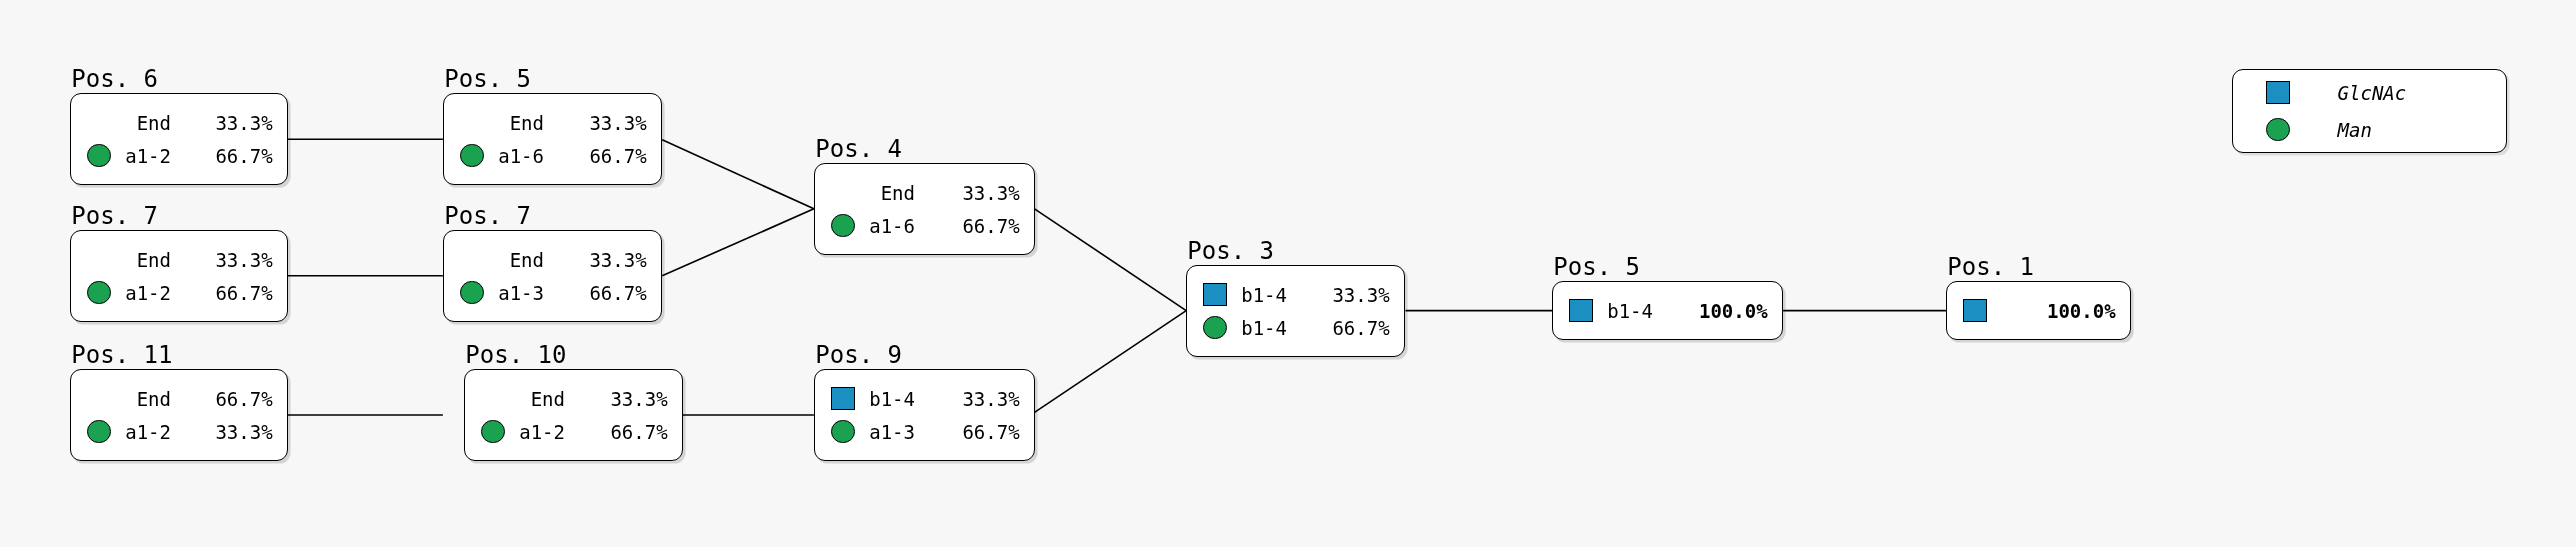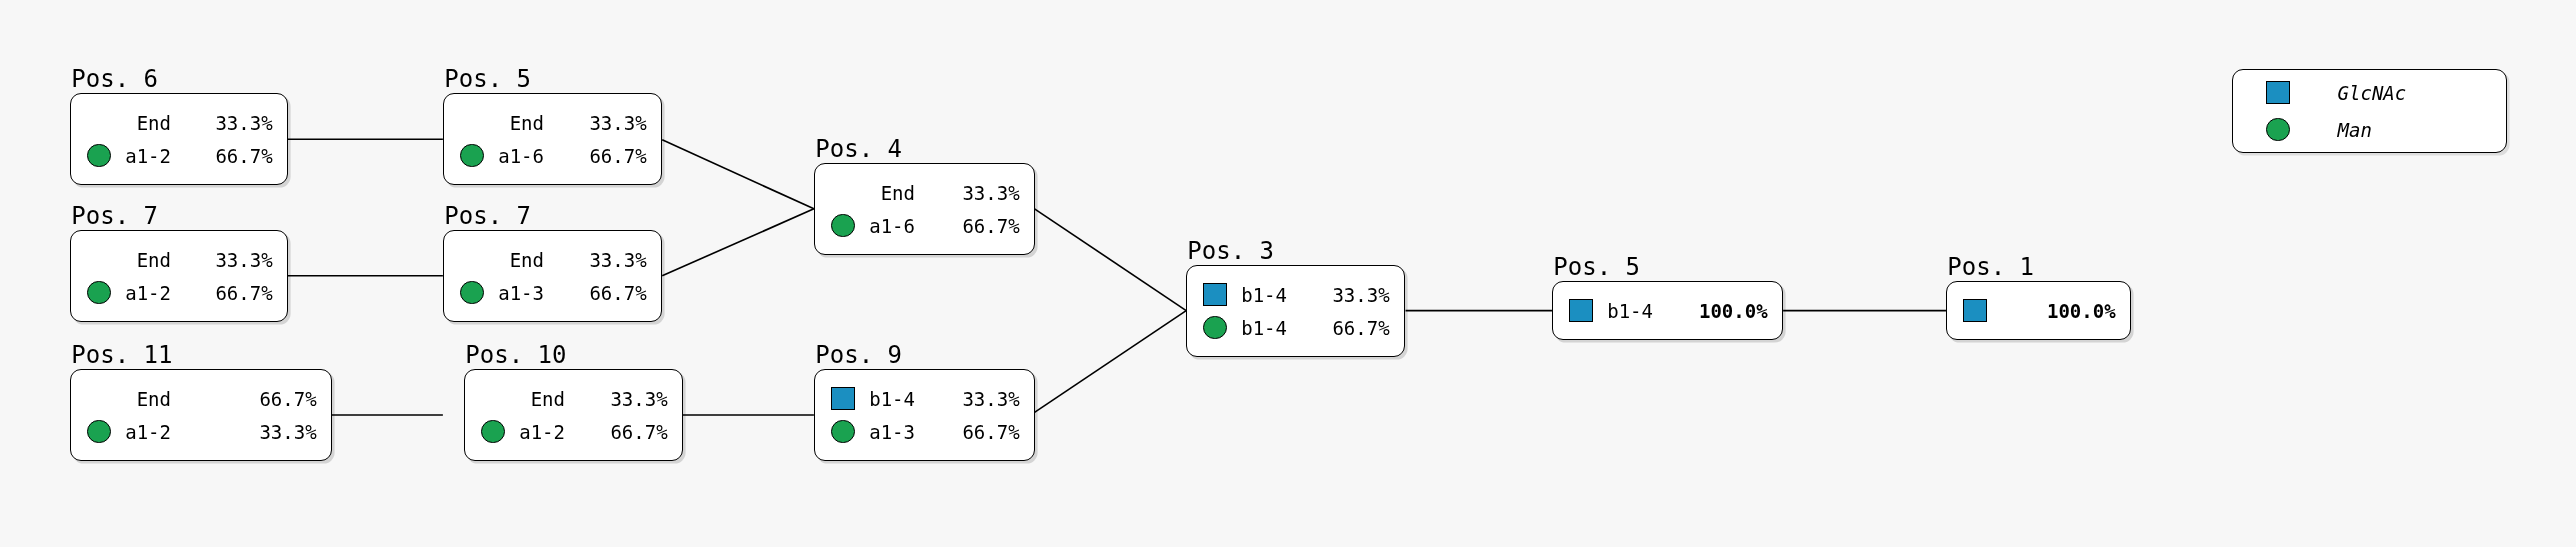--- a/index.html
+++ b/index.html
@@ -154,21 +154,21 @@
         <span class="pct">33.3%</span>
       </div>
       <div class="row">
         <span class="icon-cell"><span class="icon circle"></span></span>
         <span class="linkage">a1-3</span>
         <span class="pct">66.7%</span>
       </div>
     </div>
   </div>
 
-  <div class="node" style="left:70px; top:344px; width:262px;">
+  <div class="node" style="left:70px; top:344px; width:218px;">
     <div class="node-title">Pos. 11</div>
     <div class="node-box" style="height:92px;">
       <div class="row">
         <span class="icon-cell"></span>
         <span class="linkage">End</span>
         <span class="pct">66.7%</span>
       </div>
       <div class="row">
         <span class="icon-cell"><span class="icon circle"></span></span>
         <span class="linkage">a1-2</span>

